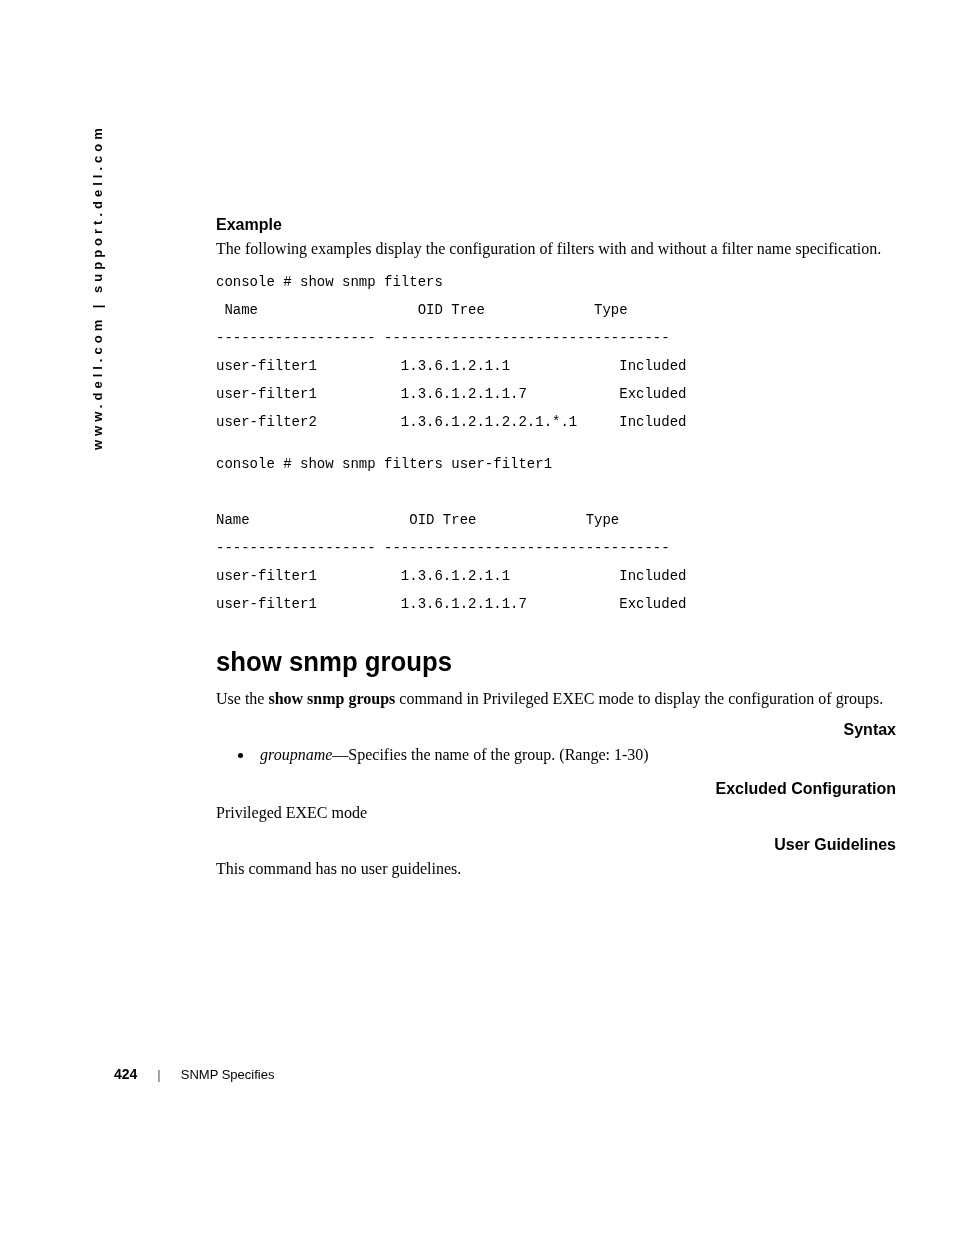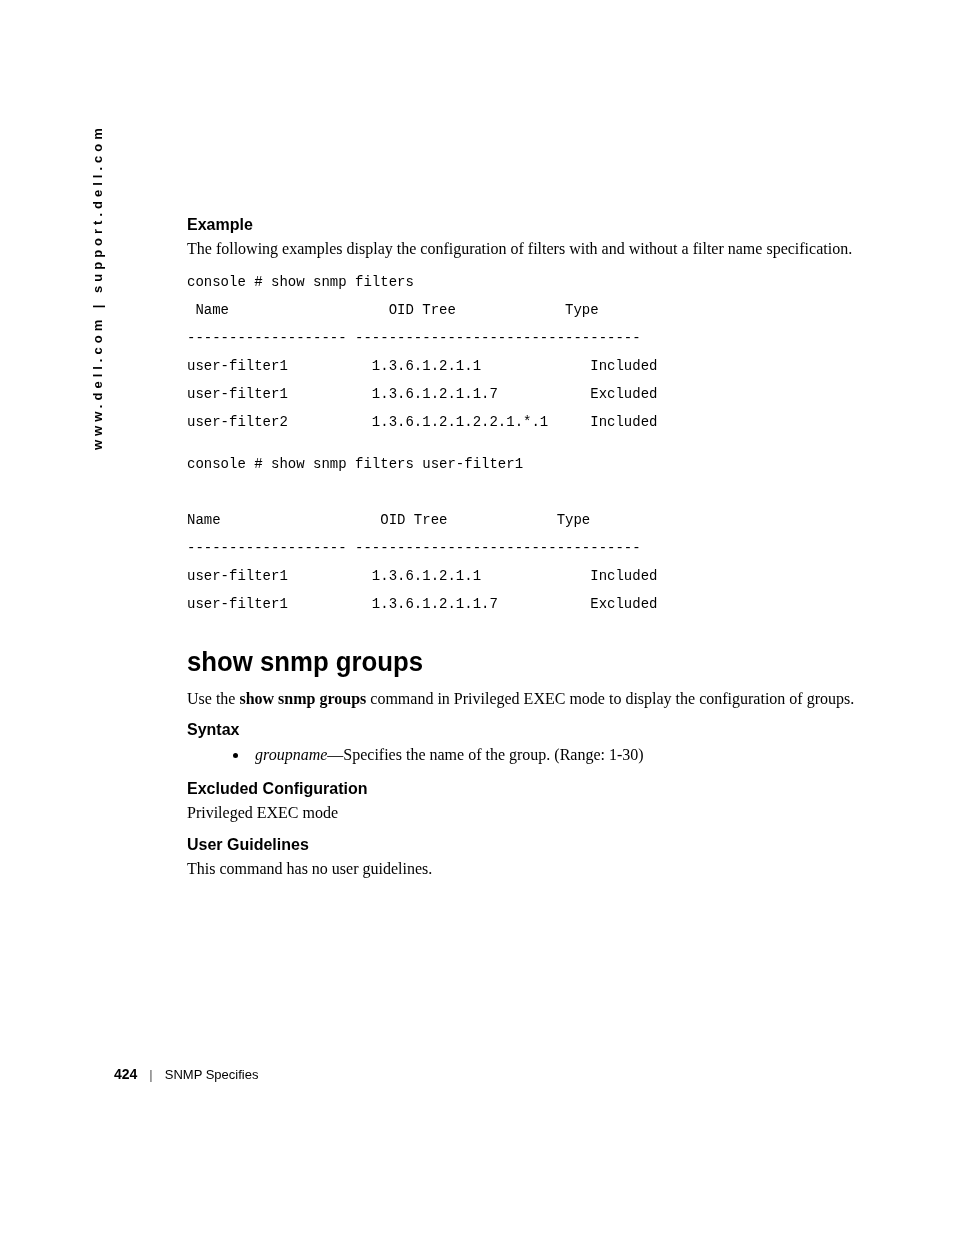--- a/index.html
+++ b/index.html
@@ -18,21 +18,21 @@
       transform: rotate(-90deg);
       transform-origin: left top;
       font-family: Arial, Helvetica, sans-serif;
       font-size: 13px;
       font-weight: bold;
       letter-spacing: 4px;
       white-space: nowrap;
     }
     .content {
       position: absolute;
-      left: 187px;
+      left: 216px;
       top: 216px;
       width: 680px;
     }
     .section-label {
       font-family: Arial, Helvetica, sans-serif;
       font-weight: bold;
       font-size: 16px;
       margin-bottom: 4px;
     }
     .body-text {
@@ -65,39 +65,39 @@
     }
     .syntax-line {
       font-size: 16px;
       margin-left: 28px;
       margin-bottom: 10px;
     }
     .syntax-line .bold { font-weight: bold; }
     .syntax-line .ital { font-style: italic; }
     ul.bullets {
       list-style: disc;
-      margin-left: 62px;
+      margin-left: 38px;
       margin-bottom: 14px;
     }
     ul.bullets li {
       font-size: 16px;
       line-height: 1.45;
       padding-left: 6px;
     }
     ul.bullets li .ital { font-style: italic; }
-    .section-gap { margin-top: 12px; }
+    .section-gap { margin-top: 12px; text-align: right; }
     .footer {
       position: absolute;
       left: 114px;
       top: 1066px;
       font-family: Arial, Helvetica, sans-serif;
       font-size: 13px;
       display: flex;
       align-items: center;
-      gap: 12px;
+      gap: 20px;
     }
     .footer .pagenum { font-weight: bold; font-size: 14px; }
     .footer .divider { color: #555; }
     .bold-inline { font-weight: bold; }
   </style>
 </head>
 <body>
 
 <div class="sidebar-text">www.dell.com | support.dell.com</div>
 

